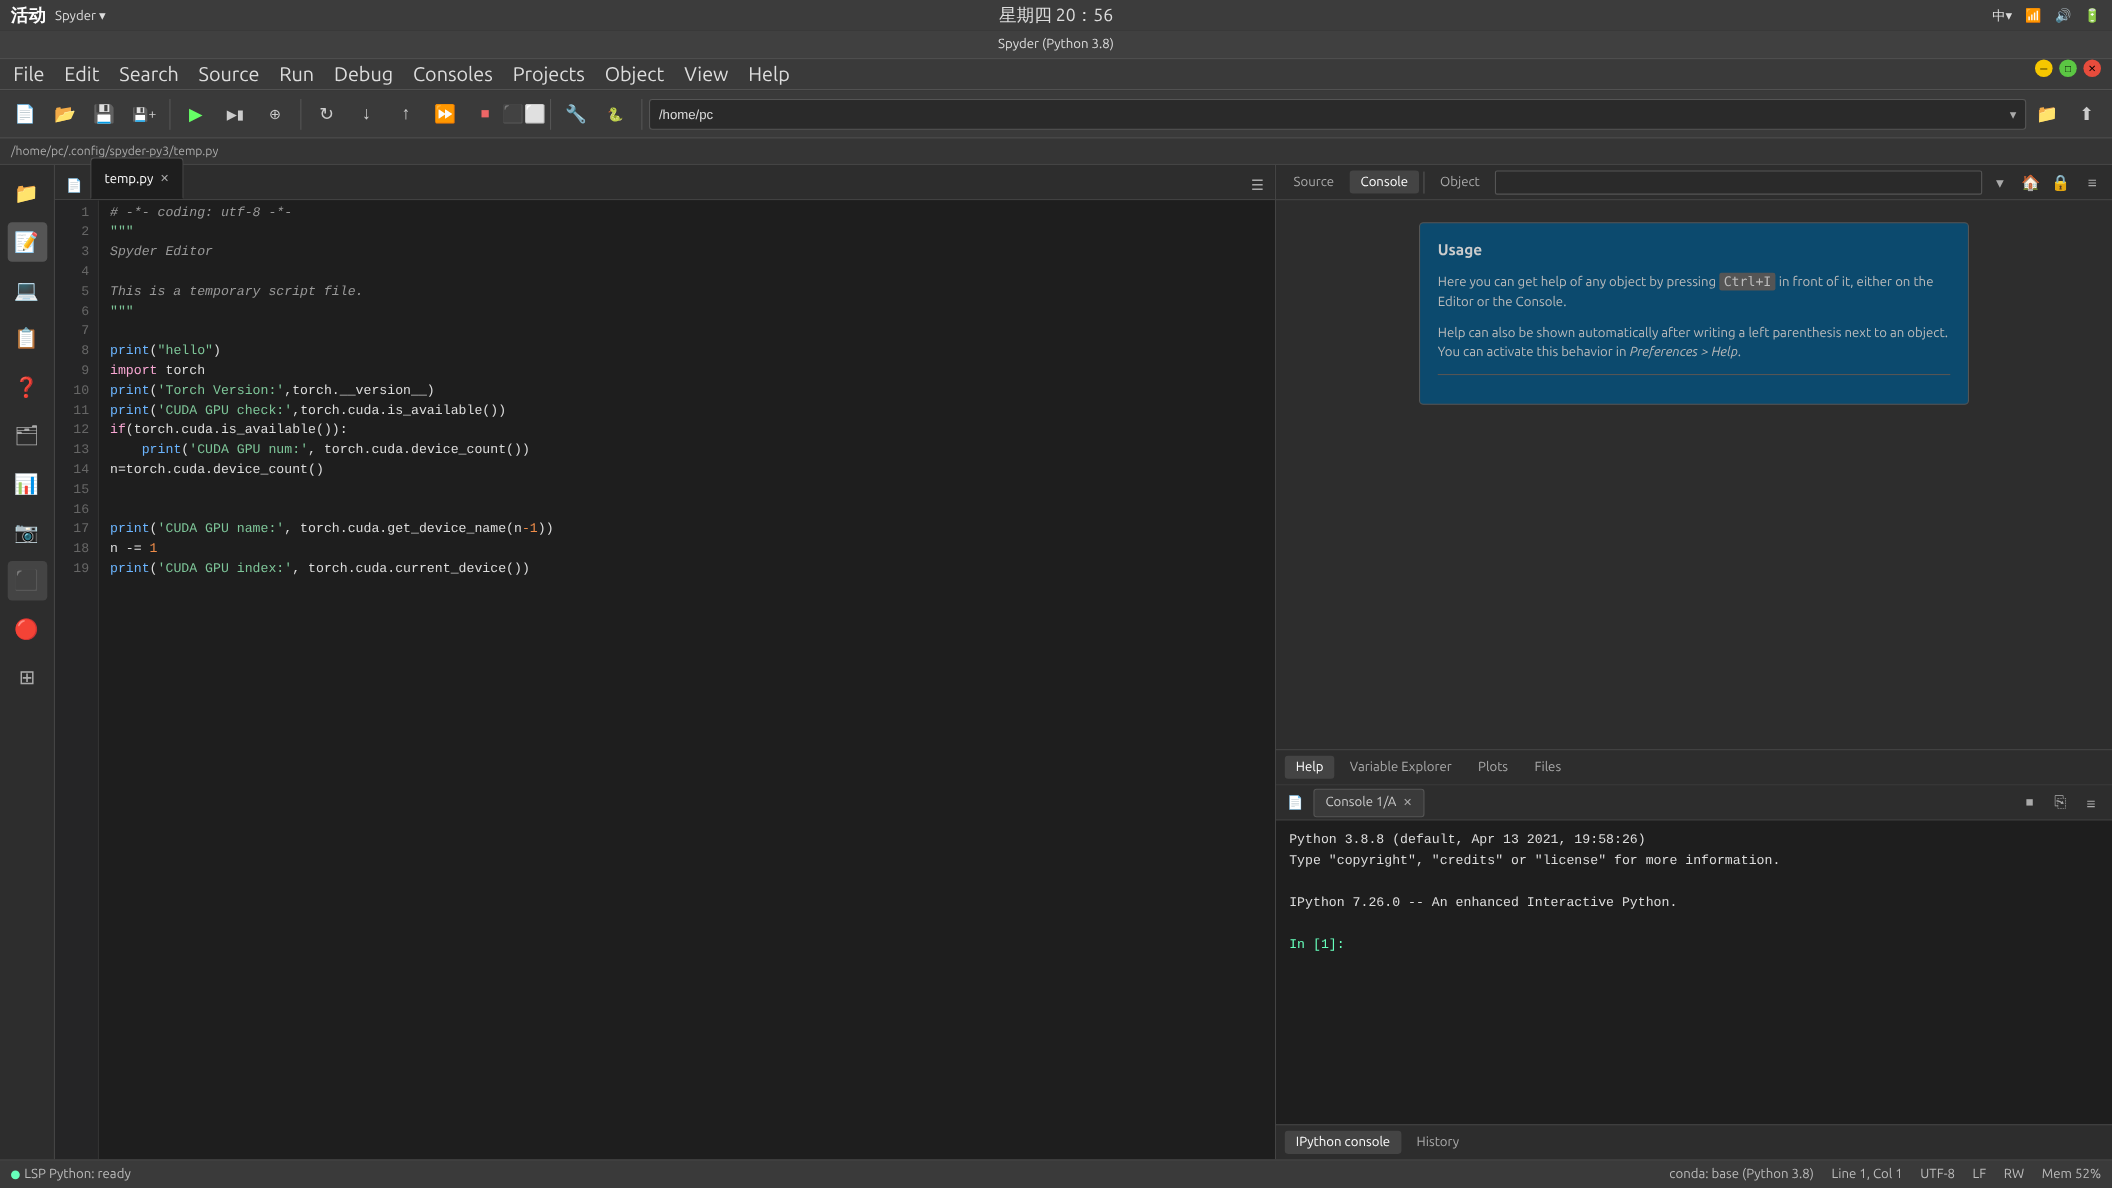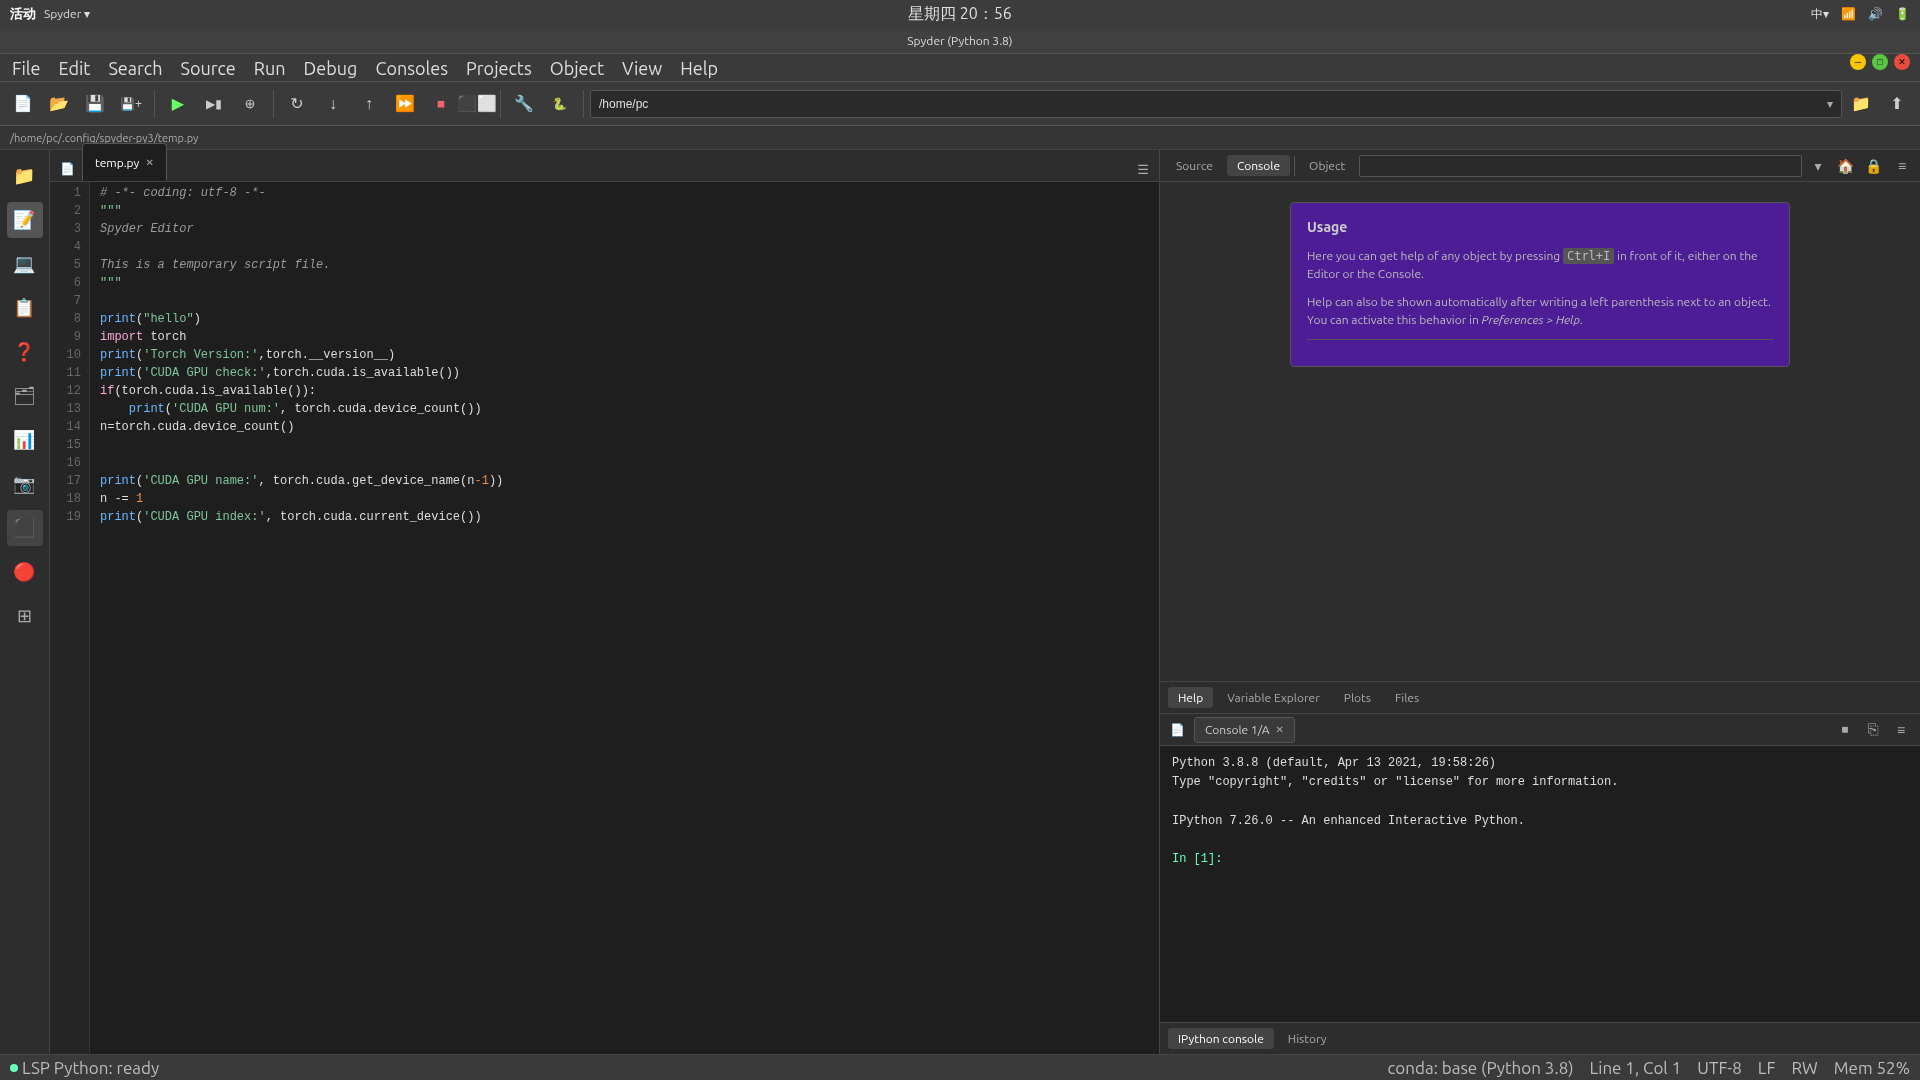--- a/index.html
+++ b/index.html
@@ -260,21 +260,21 @@
       display: flex; align-items: center; justify-content: center;
       border-radius: 3px; color: #aaa; font-size: 14px;
     }
 
     .help-content {
       flex: 1;
       padding: 10px;
       overflow: auto;
     }
     .usage-box {
-      background: #4c1d95;
+      background: #0c4a6e;
       border: 1px solid #555;
       border-radius: 4px;
       padding: 16px;
       max-width: 500px;
       margin: 10px auto;
     }
     .usage-title {
       font-size: 14px;
       color: #ccc;
       margin-bottom: 12px;
@@ -363,21 +363,21 @@
       border-top: 1px solid #444;
     }
 
     
     .status-bar {
       height: 26px;
       background: #3a3a3a;
       display: flex;
       align-items: center;
       padding: 0 10px;
-      font-size: 17px;
+      font-size: 12px;
       color: #bbb;
       gap: 16px;
       border-top: 1px solid #444;
       position: absolute;
       bottom: 0;
       left: 0;
       right: 0;
     }
     .status-bar-right { margin-left: auto; display: flex; gap: 16px; align-items: center; }
     .status-item { display: flex; align-items: center; gap: 4px; }
@@ -396,21 +396,21 @@
       color: #ddd;
       padding: 0 6px;
       font-size: 12px;
     }
   </style>
 </head>
 <body>
 
 <div class="system-bar">
   <div class="system-bar-left">
-    <span style="font-size:13px;color:#fff;font-weight:bold;">活动</span>
+    <span style="font-size:16px;color:#fff;font-weight:bold;">活动</span>
     <span style="cursor:pointer;">Spyder ▾</span>
   </div>
   <div class="system-bar-center">星期四 20：56</div>
   <div class="system-bar-right">
     <span style="cursor:pointer;">中▾</span>
     <span>📶</span>
     <span>🔊</span>
     <span>🔋</span>
   </div>
 </div>

